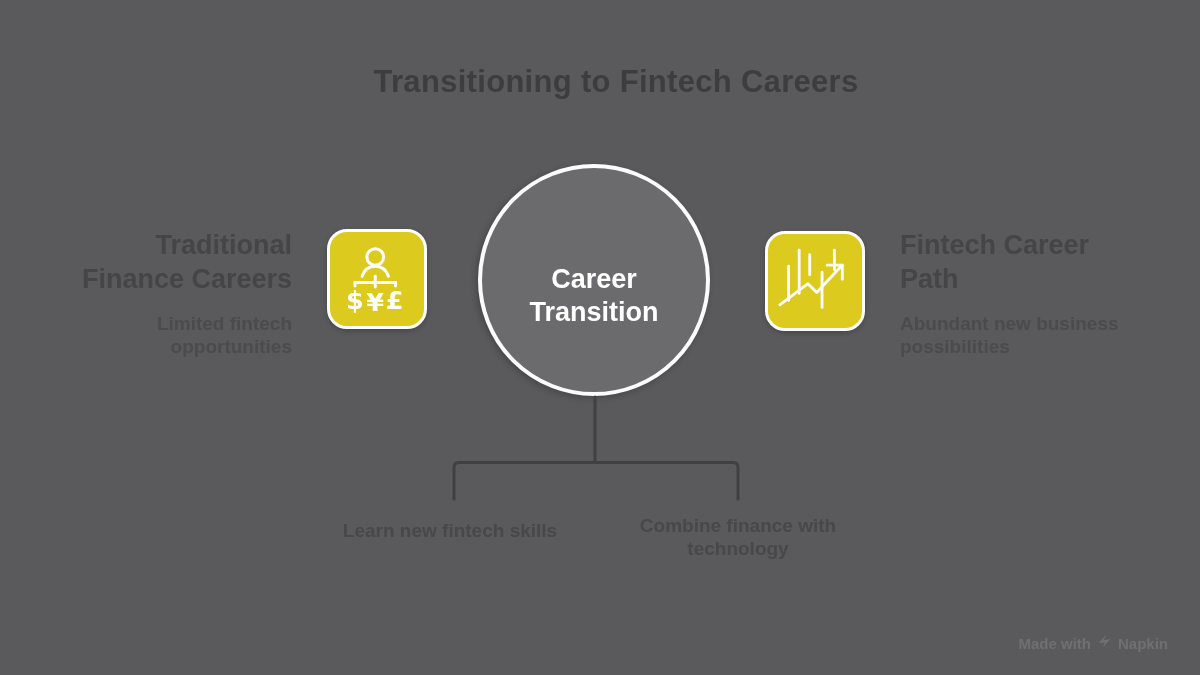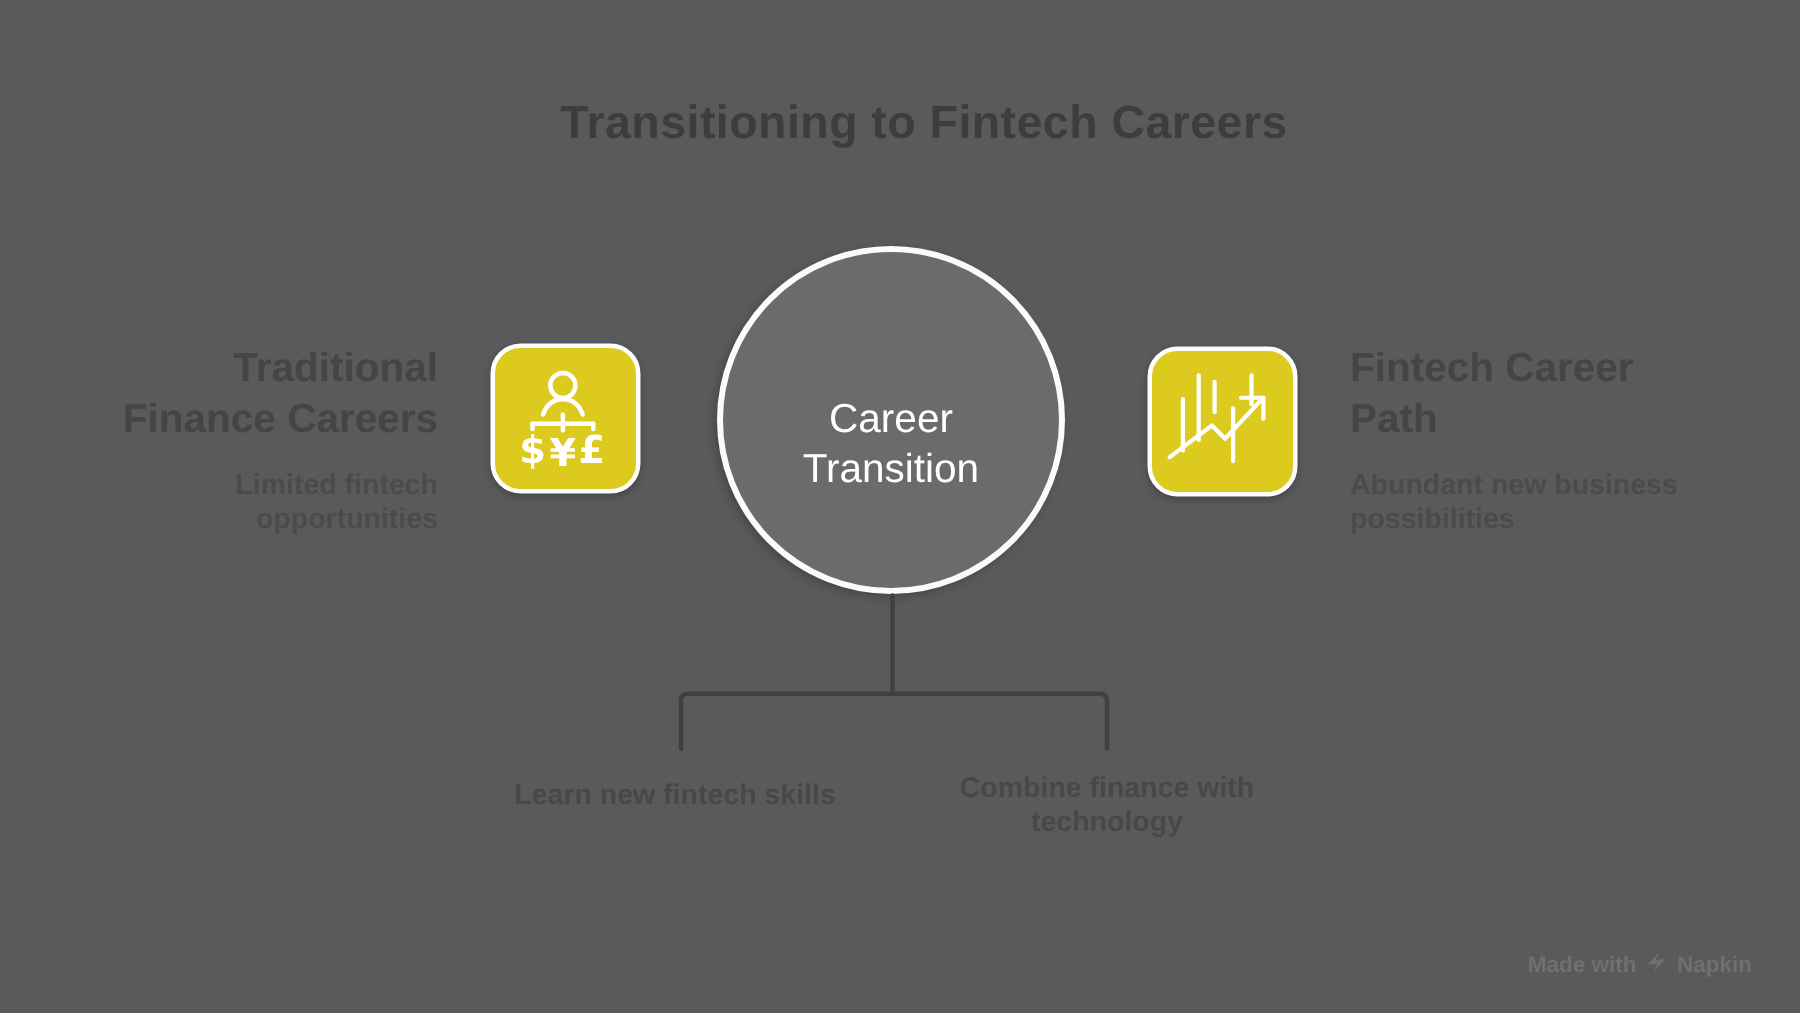--- a/index.html
+++ b/index.html
@@ -41,21 +41,21 @@
   
   .circle{
     top:164px;left:478px;width:224px;height:224px;border-radius:50%;
     background:var(--color-circle_fill,#6b6b6d);
     border:4px solid #fbfbfb;
     box-shadow:-2px 2px 6px rgba(0,0,0,.22);
     display:flex;align-items:center;justify-content:center;
   }
   .circle-label{
     width:150px;text-align:center;
-    font-size:27px;line-height:33px;font-weight:400;color:#ffffff;margin-top:32px;
+    font-size:27px;line-height:33px;font-weight:700;color:#ffffff;margin-top:32px;
   }
   
   .connector-svg{top:0;left:0;}
   
   .branch-label{
     font-size:19px;line-height:23px;font-weight:600;text-align:center;
     color:var(--color-branch_text,#48484a);
   }
   .branch-1{top:519px;left:330px;width:240px;}
   .branch-2{top:514px;left:628px;width:220px;}

